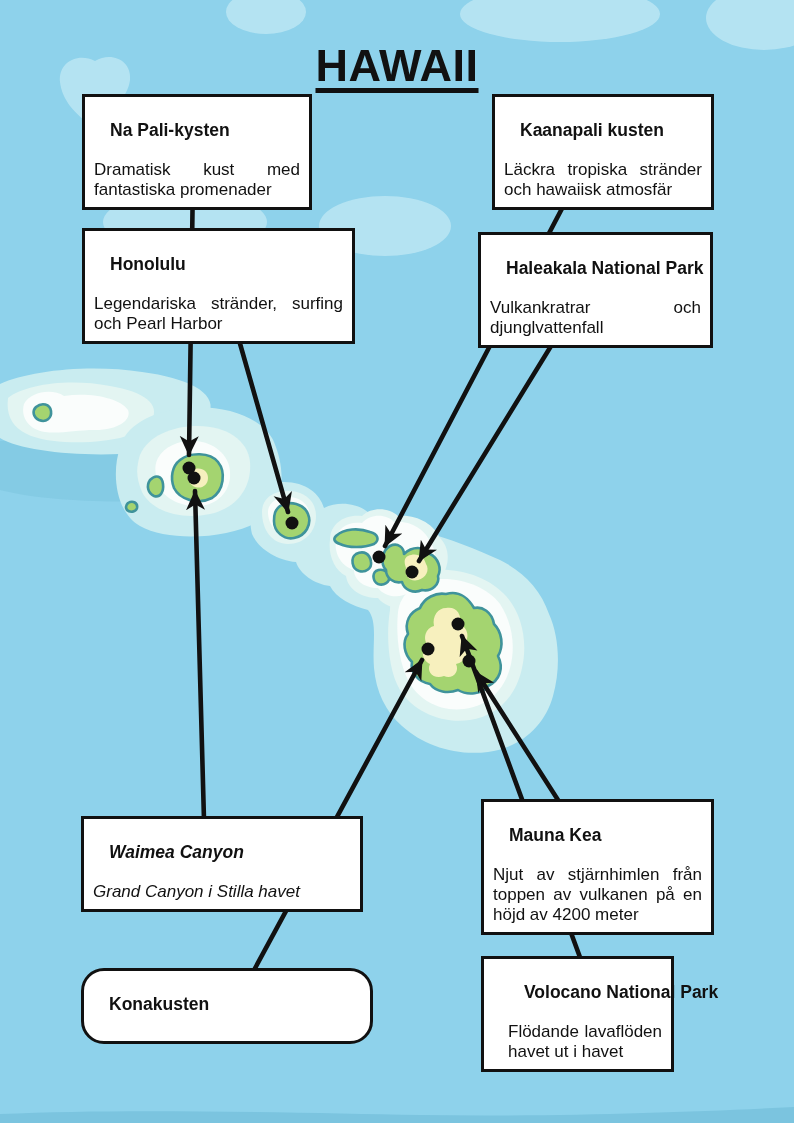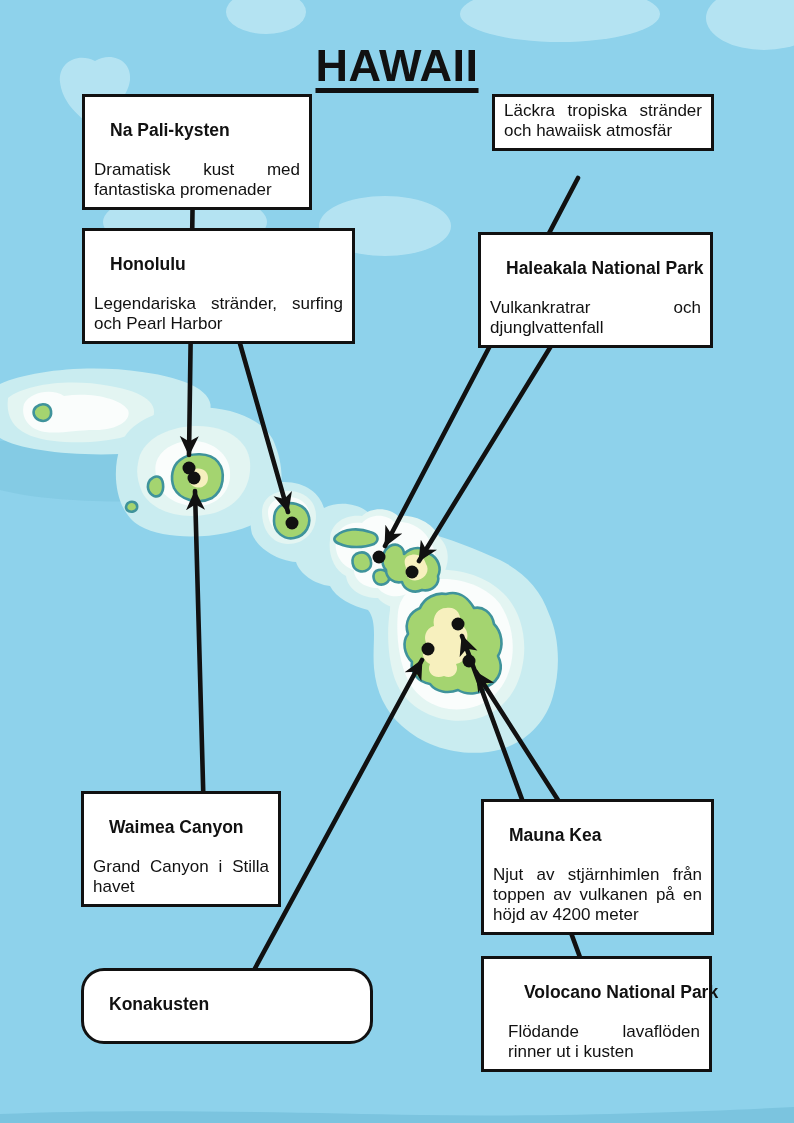--- a/index.html
+++ b/index.html
@@ -111,45 +111,46 @@
   </svg>
 
   <h1 class="page-title">HAWAII</h1>
 
   <div class="callout" style="left:82px;top:94px;width:230px;">
     <h3>Na Pali-kysten</h3>
     <p>Dramatisk kust med fantastiska promenader</p>
   </div>
 
   <div class="callout" style="left:492px;top:94px;width:222px;">
+    <h3>Kaanapali kusten</h3>
     <p>Läckra tropiska stränder och hawaiisk atmosfär</p>
   </div>
 
   <div class="callout" style="left:478px;top:232px;width:235px;">
     <h3>Haleakala National Park</h3>
     <p>Vulkankratrar och djunglvattenfall</p>
   </div>
 
   <div class="callout" style="left:82px;top:228px;width:273px;">
     <h3>Honolulu</h3>
     <p>Legendariska stränder, surfing och Pearl Harbor</p>
   </div>
 
-  <div class="callout" style="left:81px;top:791px;width:200px;">
+  <div class="callout" style="left:81px;top:816px;width:282px;font-style:italic;">
     <h3>Waimea Canyon</h3>
     <p>Grand Canyon i Stilla havet</p>
   </div>
 
   <div class="callout" style="left:481px;top:799px;width:233px;">
     <h3>Mauna Kea</h3>
     <p>Njut av stjärnhimlen från toppen av vulkanen på en höjd av 4200 meter</p>
   </div>
 
   <div class="callout" style="left:81px;top:968px;width:292px;border-radius:23px;">
     <h3>Konakusten</h3>
   </div>
 
-  <div class="callout" style="left:481px;top:956px;width:231px;padding-left:24px;">
+  <div class="callout" style="left:481px;top:956px;width:193px;padding-left:24px;">
     <h3>Volocano National Park</h3>
-    <p>Flödande lavaflöden rinner ut i kusten</p>
+    <p>Flödande lavaflöden havet ut i havet</p>
   </div>
 
 </div>
 
 </body></html>

